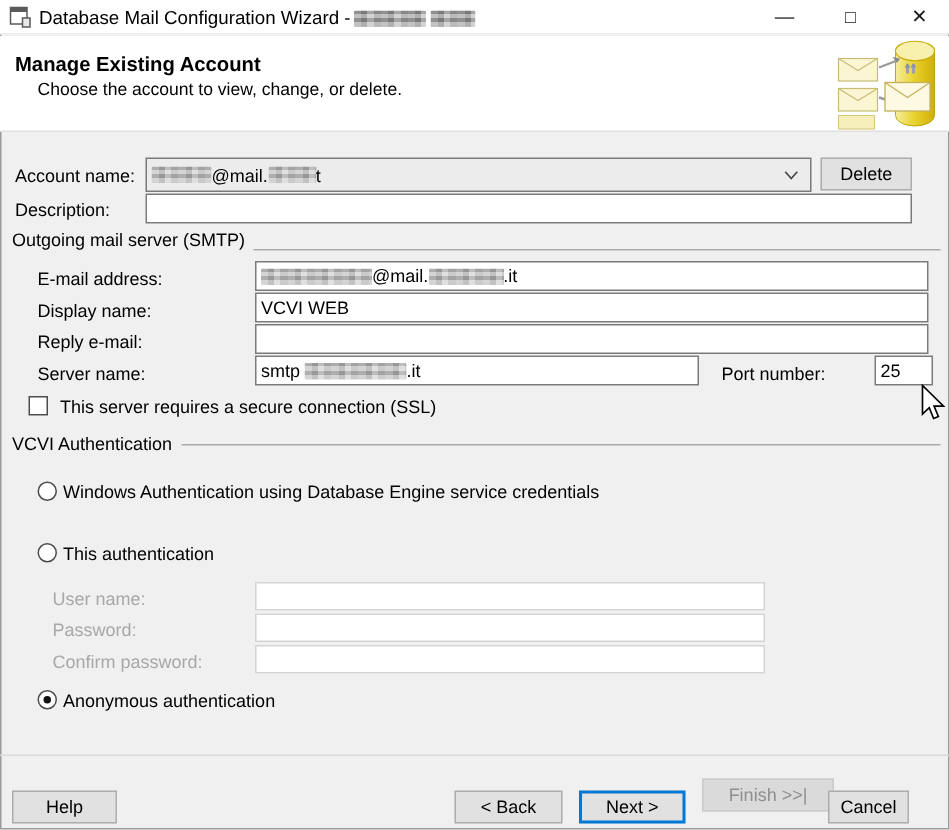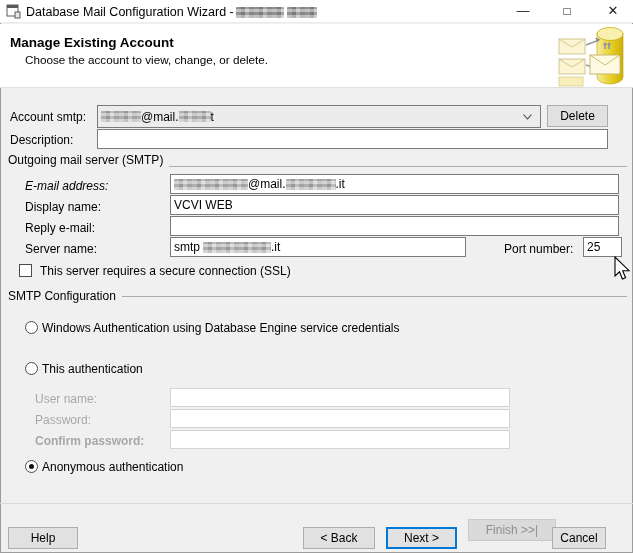--- a/index.html
+++ b/index.html
@@ -96,21 +96,21 @@
       <rect x="3" y="34" width="26" height="15" fill="#fbf5d3" stroke="#c9bc79" stroke-width="0.8"></rect>
       <path d="M3 34 l13 8 13 -8" fill="none" stroke="#c9bc79" stroke-width="0.8"></path>
       <rect x="34" y="30" width="30" height="19" fill="#fdf9e2" stroke="#c3b25e" stroke-width="0.9"></rect>
       <path d="M34 30 l15 10 15 -10" fill="none" stroke="#c3b25e" stroke-width="0.9"></path>
       <path d="M49 24 v-6 M53 24 v-6" stroke="#9aa0a8" stroke-width="2"></path>
       <path d="M49 17 l-2 3 4 0 z M53 17 l-2 3 4 0 z" fill="#8d939b"></path>
       <rect x="3" y="52" width="24" height="9" fill="#f7efb9" stroke="#d3c97f" stroke-width="0.7"></rect>
     </svg>
   </div>
 
-  <div class="lbl" style="left:10px; top:110px;">Account smtp:</div>
+  <div class="lbl" style="left:10px; top:110px;">Account name:</div>
   <div class="combo" style="left:97px; top:105px; width:444px; height:23px;">
     <span class="redact" style="width:40px;"></span>
     <span>@mail.</span>
     <span class="redact" style="width:32px;"></span>
     <span>t</span>
     <svg class="chev" width="9" height="6" viewBox="0 0 9 6">
       <polyline points="0.5,0.5 4.5,5 8.5,0.5" fill="none" stroke="#444" stroke-width="1.1"></polyline>
     </svg>
   </div>
   <div class="wbtn" style="left:547px; top:105px; width:61px;">Delete</div>
@@ -118,21 +118,21 @@
   <div class="lbl" style="left:10px; top:133px;">Description:</div>
   <div class="field" style="left:97px; top:129px; width:511px; height:20px;">
     <span></span>
   </div>
 
   <div class="group" style="left:8px; top:153px; width:619px;align-items:flex-end;">
     <span class="gtext">Outgoing mail server (SMTP)</span>
     <span class="gline"></span>
   </div>
 
-  <div class="lbl" style="left:25px; top:179px;font-style:italic;">E-mail address:</div>
+  <div class="lbl" style="left:25px; top:179px;">E-mail address:</div>
   <div class="field" style="left:170px; top:174px; width:449px; height:20px;">
     <span class="redact" style="width:74px;"></span>
     <span>@mail.</span>
     <span class="redact" style="width:50px;"></span>
     <span>.it</span>
   </div>
 
   <div class="lbl" style="left:25px; top:200px;">Display name:</div>
   <div class="field" style="left:170px; top:195px; width:449px; height:20px;">
     <span>VCVI WEB</span>
@@ -142,50 +142,50 @@
   <div class="field" style="left:170px; top:216px; width:449px; height:20px;">
     <span></span>
   </div>
 
   <div class="lbl" style="left:25px; top:242px;">Server name:</div>
   <div class="field" style="left:170px; top:237px; width:296px; height:20px;">
     <span>smtp</span>
     <span class="redact" style="width:68px; margin-left:3px;"></span>
     <span>.it</span>
   </div>
-  <div class="lbl" style="left:504px; top:242px;">Port number:</div>
+  <div class="lbl" style="left:481px; top:242px;">Port number:</div>
   <div class="field" style="left:583px; top:237px; width:39px; height:20px;">
     <span>25</span>
   </div>
 
   <div class="checkbox" style="left:19px; top:264px;"></div>
   <div class="lbl" style="left:40px; top:264px;">This server requires a secure connection (SSL)</div>
 
   <div class="group" style="left:8px; top:289px; width:619px;">
-    <span class="gtext">SMTP Configuration</span>
+    <span class="gtext">VCVI Authentication</span>
     <span class="gline"></span>
   </div>
 
   <div class="radio" style="left:25px; top:321px;"></div>
   <div class="lbl" style="left:42px; top:321px;">Windows Authentication using Database Engine service credentials</div>
 
   <div class="radio" style="left:25px; top:362px;"></div>
   <div class="lbl" style="left:42px; top:362px;">This authentication</div>
 
   <div class="lbl disabled-lbl" style="left:35px; top:392px;">User name:</div>
   <div class="field disabled" style="left:170px; top:388px; width:340px; height:19px;">
     <span></span>
   </div>
 
   <div class="lbl disabled-lbl" style="left:35px; top:413px;">Password:</div>
   <div class="field disabled" style="left:170px; top:409px; width:340px; height:19px;">
     <span></span>
   </div>
 
-  <div class="lbl disabled-lbl" style="left:35px; top:434px;font-weight:bold;">Confirm password:</div>
+  <div class="lbl disabled-lbl" style="left:35px; top:434px;">Confirm password:</div>
   <div class="field disabled" style="left:170px; top:430px; width:340px; height:19px;">
     <span></span>
   </div>
 
   <div class="radio selected" style="left:25px; top:460px;"></div>
   <div class="lbl" style="left:42px; top:460px;">Anonymous authentication</div>
 
   <div class="divider" style="left:0; top:503px; width:633px;"></div>
   <div class="wbtn" style="left:8px;   top:527px; width:70px;">Help</div>
   <div class="wbtn focused" style="left:386px; top:527px; width:71px;">Next &gt;</div>

